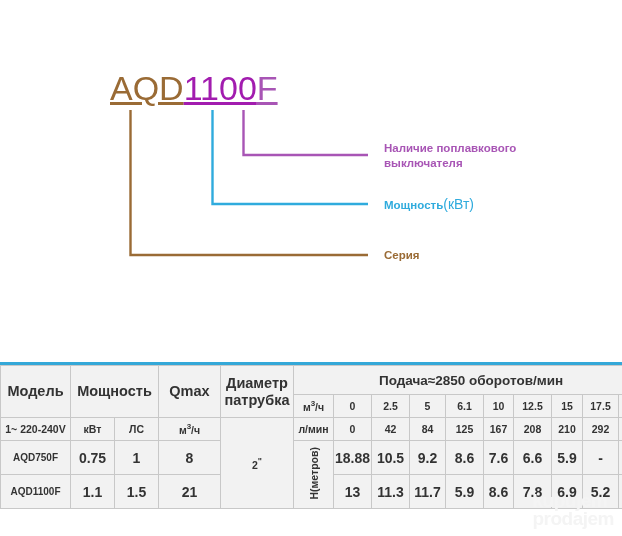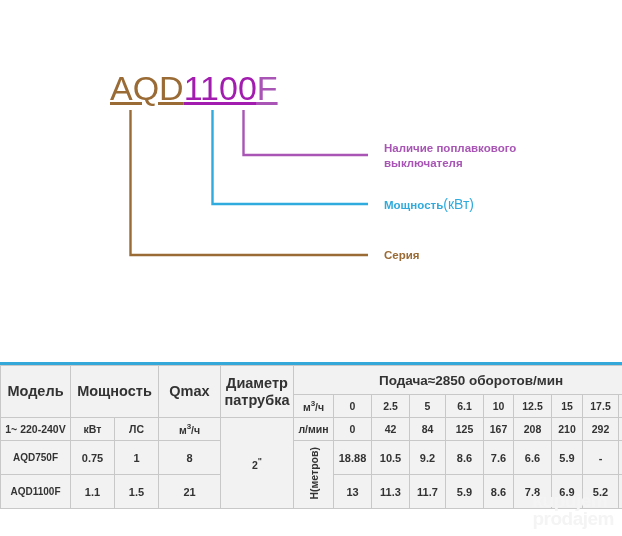--- a/index.html
+++ b/index.html
@@ -93,21 +93,21 @@
   td.sub {
     font-size: 10.5px;
     font-weight: bold;
     color: #333;
   }
   td.unit-cell {
     font-size: 10.5px;
     font-weight: bold;
   }
   td.data {
-    font-size: 11px;
+    font-size: 14px;
     font-weight: bold;
     height: 33px;
   }
   td.model {
     font-size: 10px;
     font-weight: bold;
   }
   td.vertical {
     font-size: 10.5px;
     font-weight: bold;

